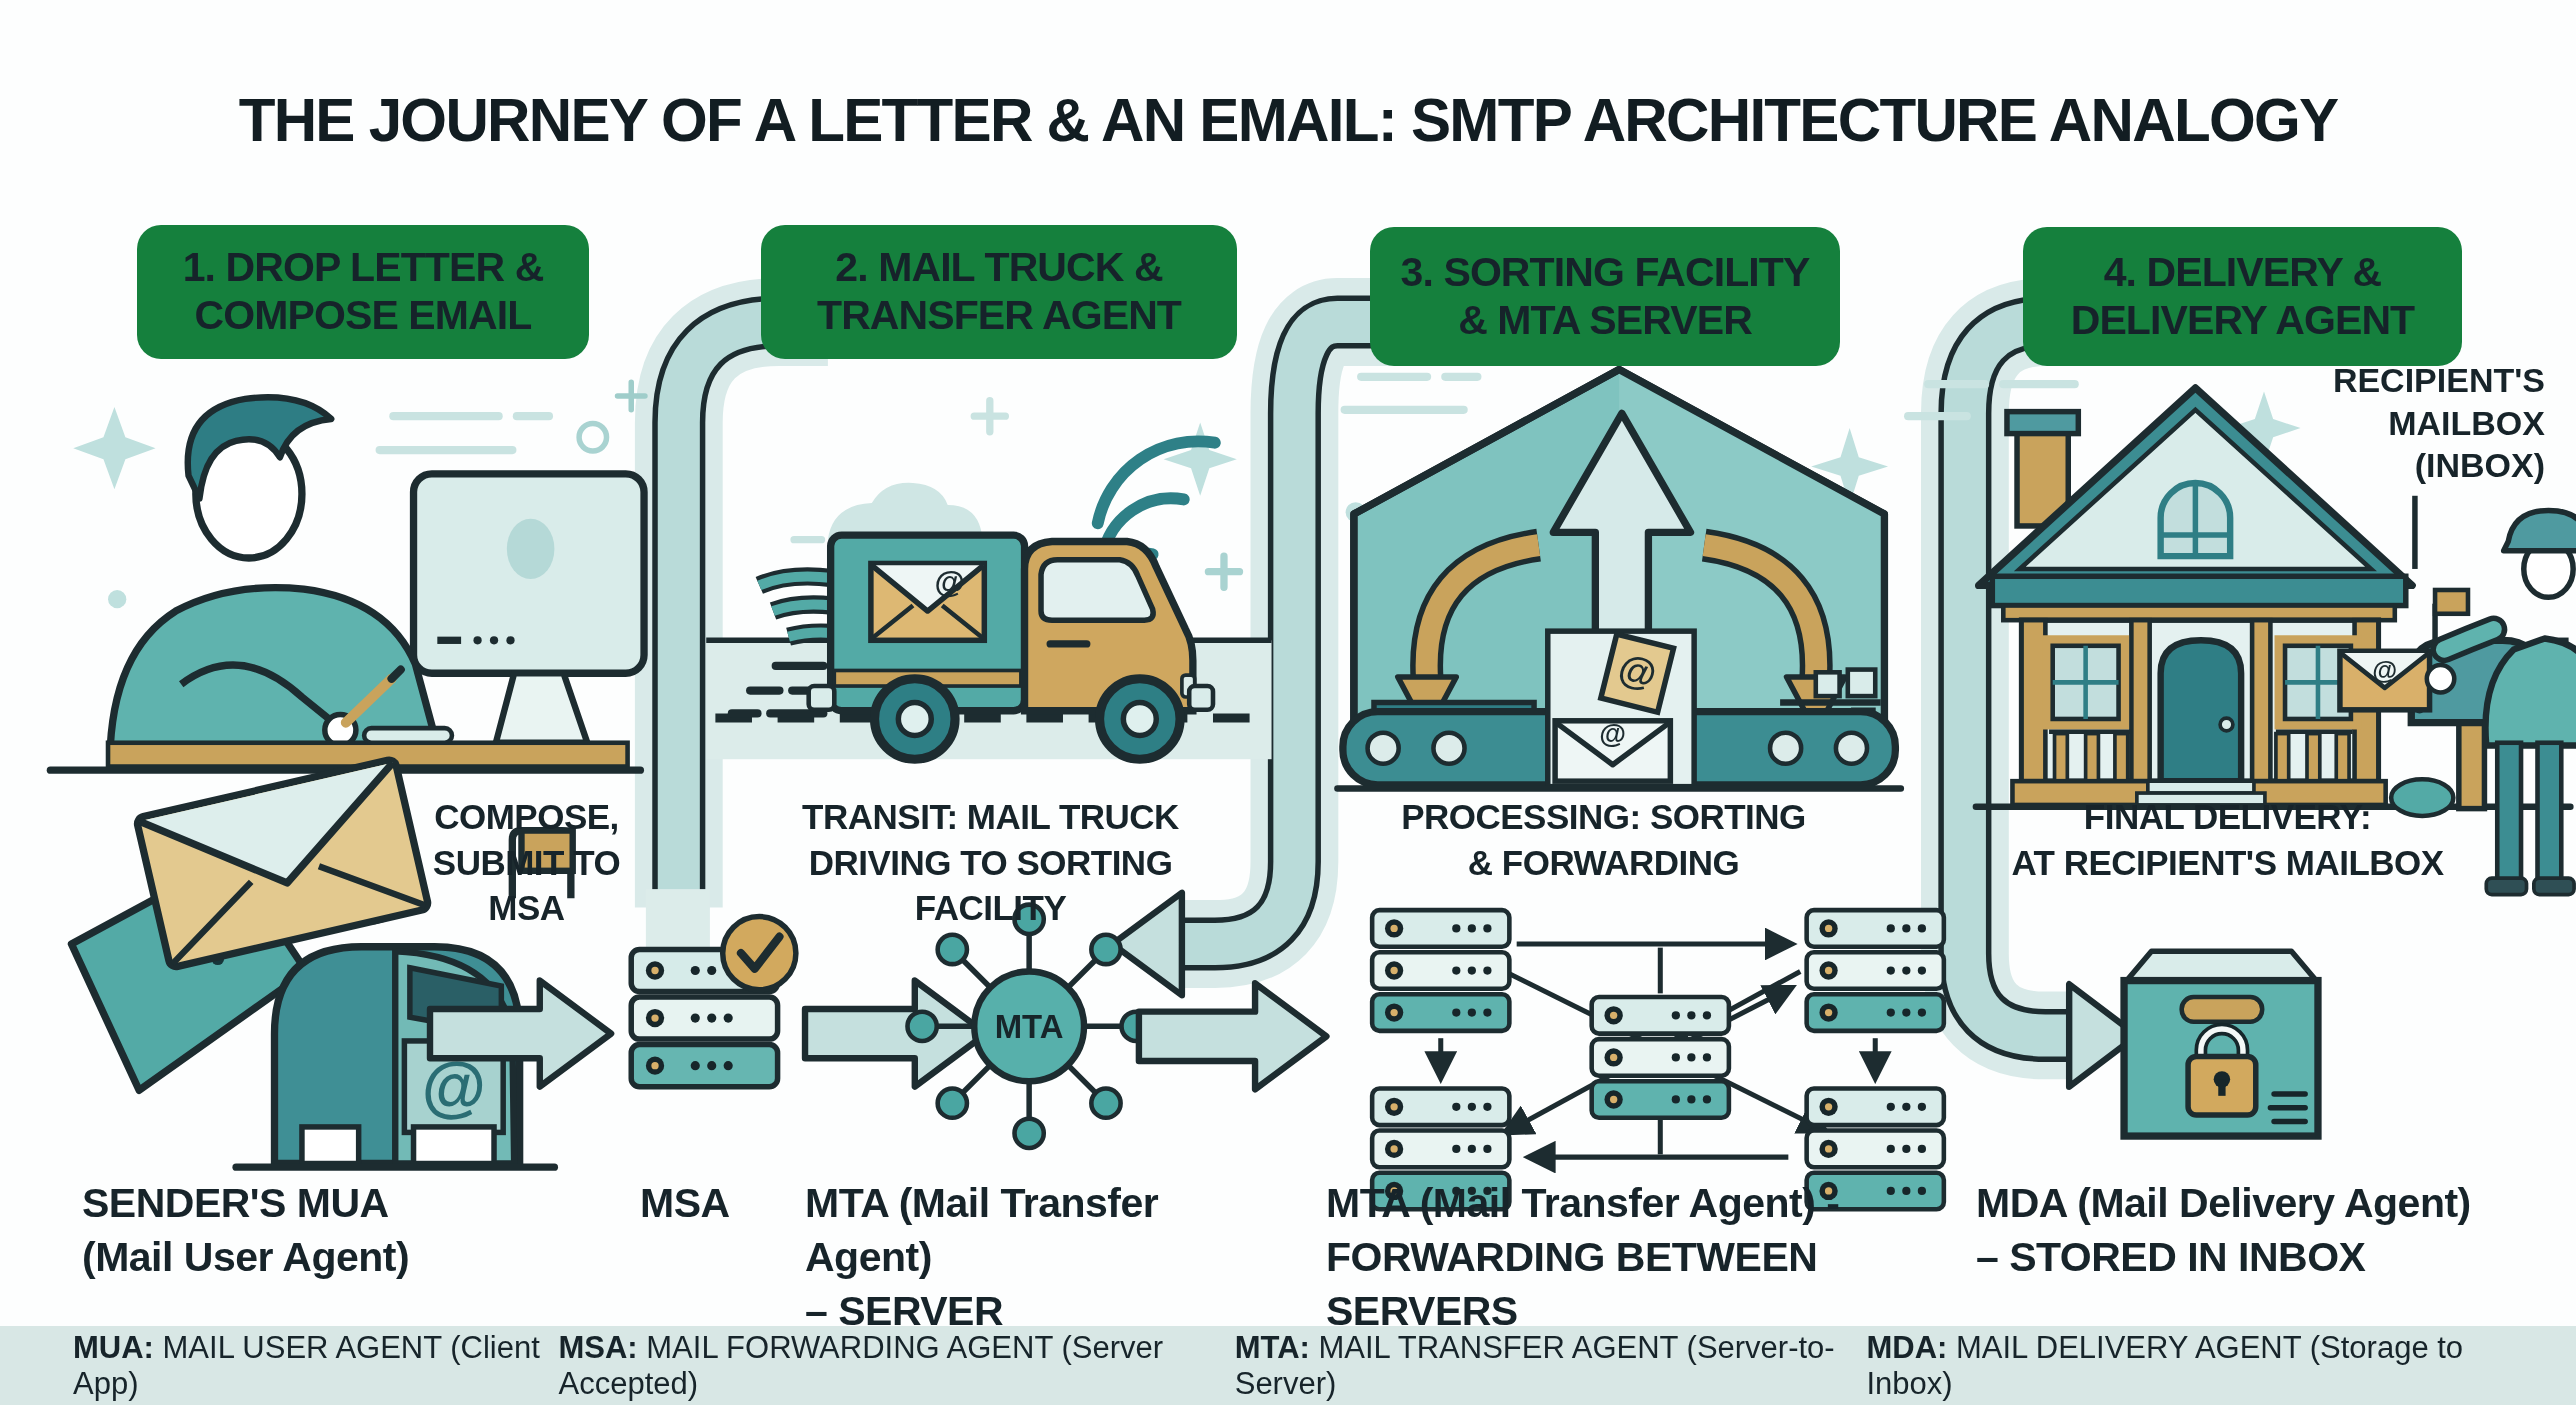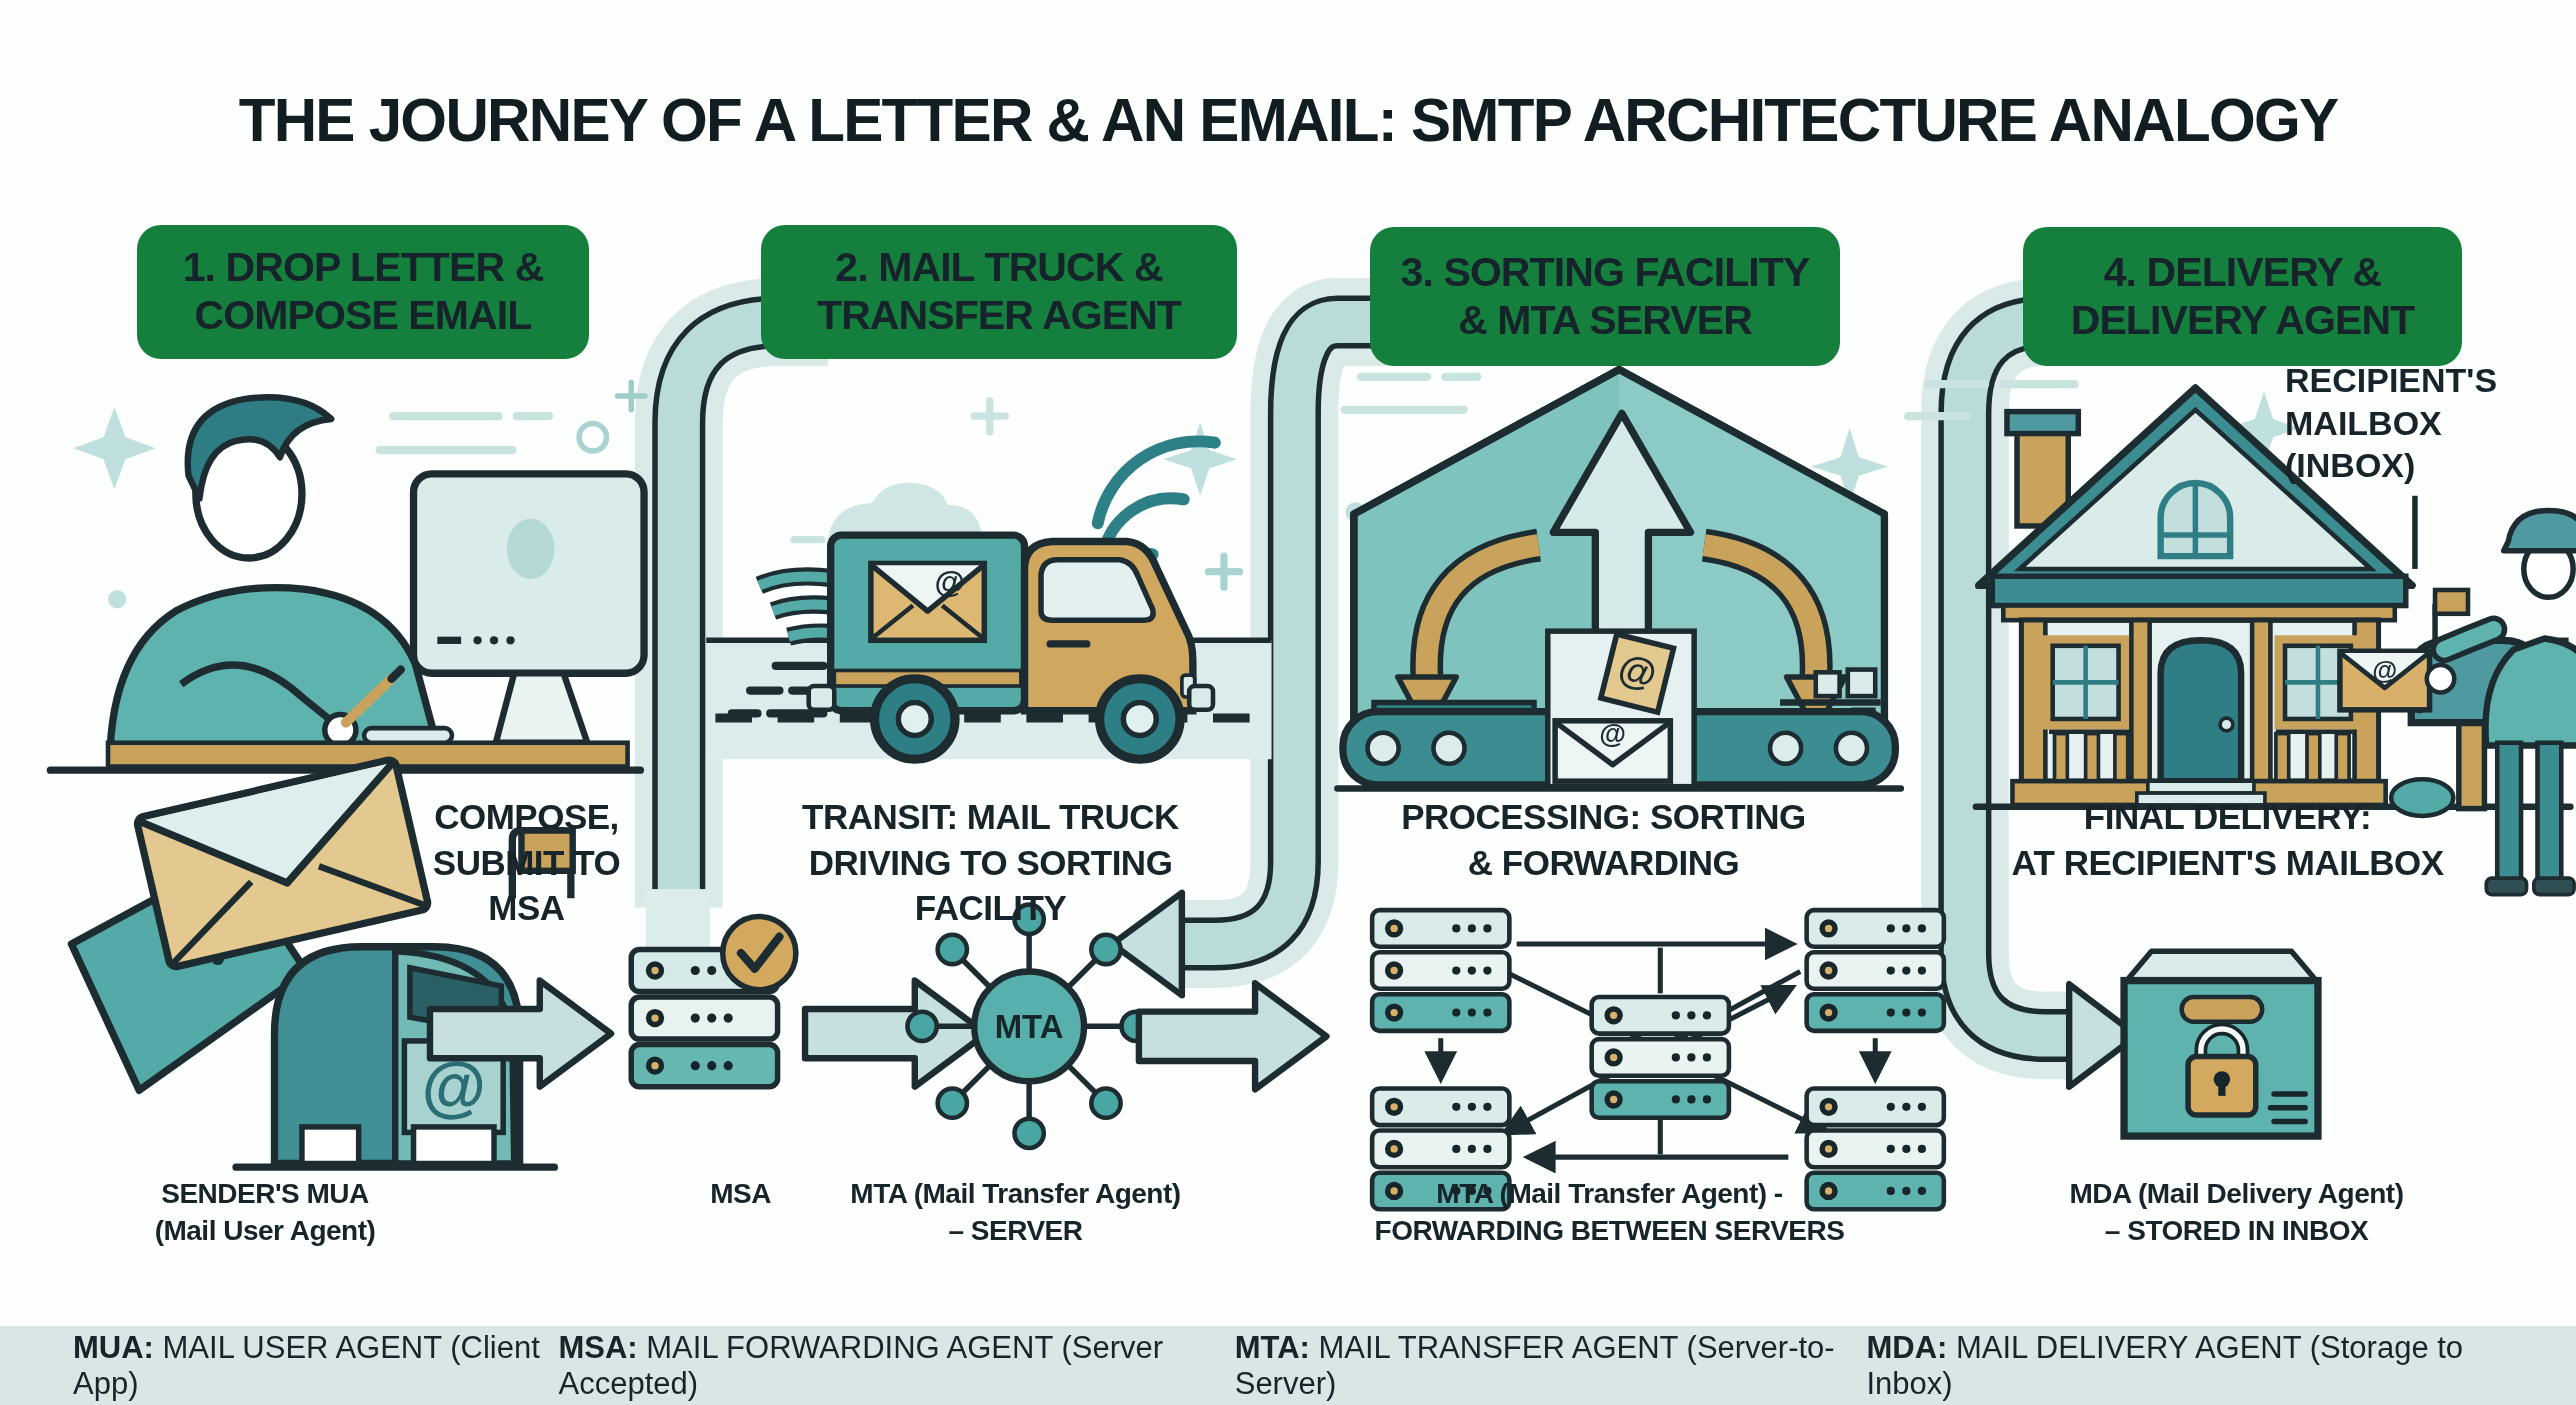--- a/index.html
+++ b/index.html
@@ -5,22 +5,22 @@
   html,body{margin:0;padding:0;}
   body{font-family:"Liberation Sans",sans-serif;background:#ffffff;}
   #canvas{position:relative;width:2576px;height:1405px;background:#fdfefe;overflow:hidden;}
   .abs{position:absolute;}
   .pre{white-space:pre-line;}
   #title{left:0;right:0;top:84px;text-align:center;font-size:62px;font-weight:bold;
          letter-spacing:-1.8px;color:#121d22;transform:scaleX(.97);}
   .pill{background:#15803d;border-radius:24px;display:flex;align-items:center;justify-content:center;
         text-align:center;font-weight:bold;font-size:41px;line-height:1.16;color:#16232a;letter-spacing:-0.9px;}
   .caption{font-weight:bold;font-size:35px;line-height:1.3;text-align:center;color:#17242a;letter-spacing:-0.5px;}
-  .flowlbl{font-weight:bold;font-size:28px;line-height:1.32;text-align:center;color:#17242a;letter-spacing:-0.5px;}
-  #annot{font-weight:bold;font-size:34px;line-height:1.25;text-align:left;color:#17242a;}
+  .flowlbl{font-weight:bold;font-size:41px;line-height:1.32;color:#17242a;letter-spacing:-0.5px;}
+  #annot{font-weight:bold;font-size:34px;line-height:1.25;text-align:right;color:#17242a;}
   #footer{left:0;right:0;bottom:0;height:79px;background:#d8e7e5;display:flex;align-items:center;
           justify-content:space-between;padding:0 87px 0 73px;box-sizing:border-box;font-size:31px;color:#17242a;}
   #footer .abbr{font-weight:bold;}
   svg text{font-family:"Liberation Sans",sans-serif;}
 </style>
 </head>
 <body>
 
 <div id="canvas">
 

